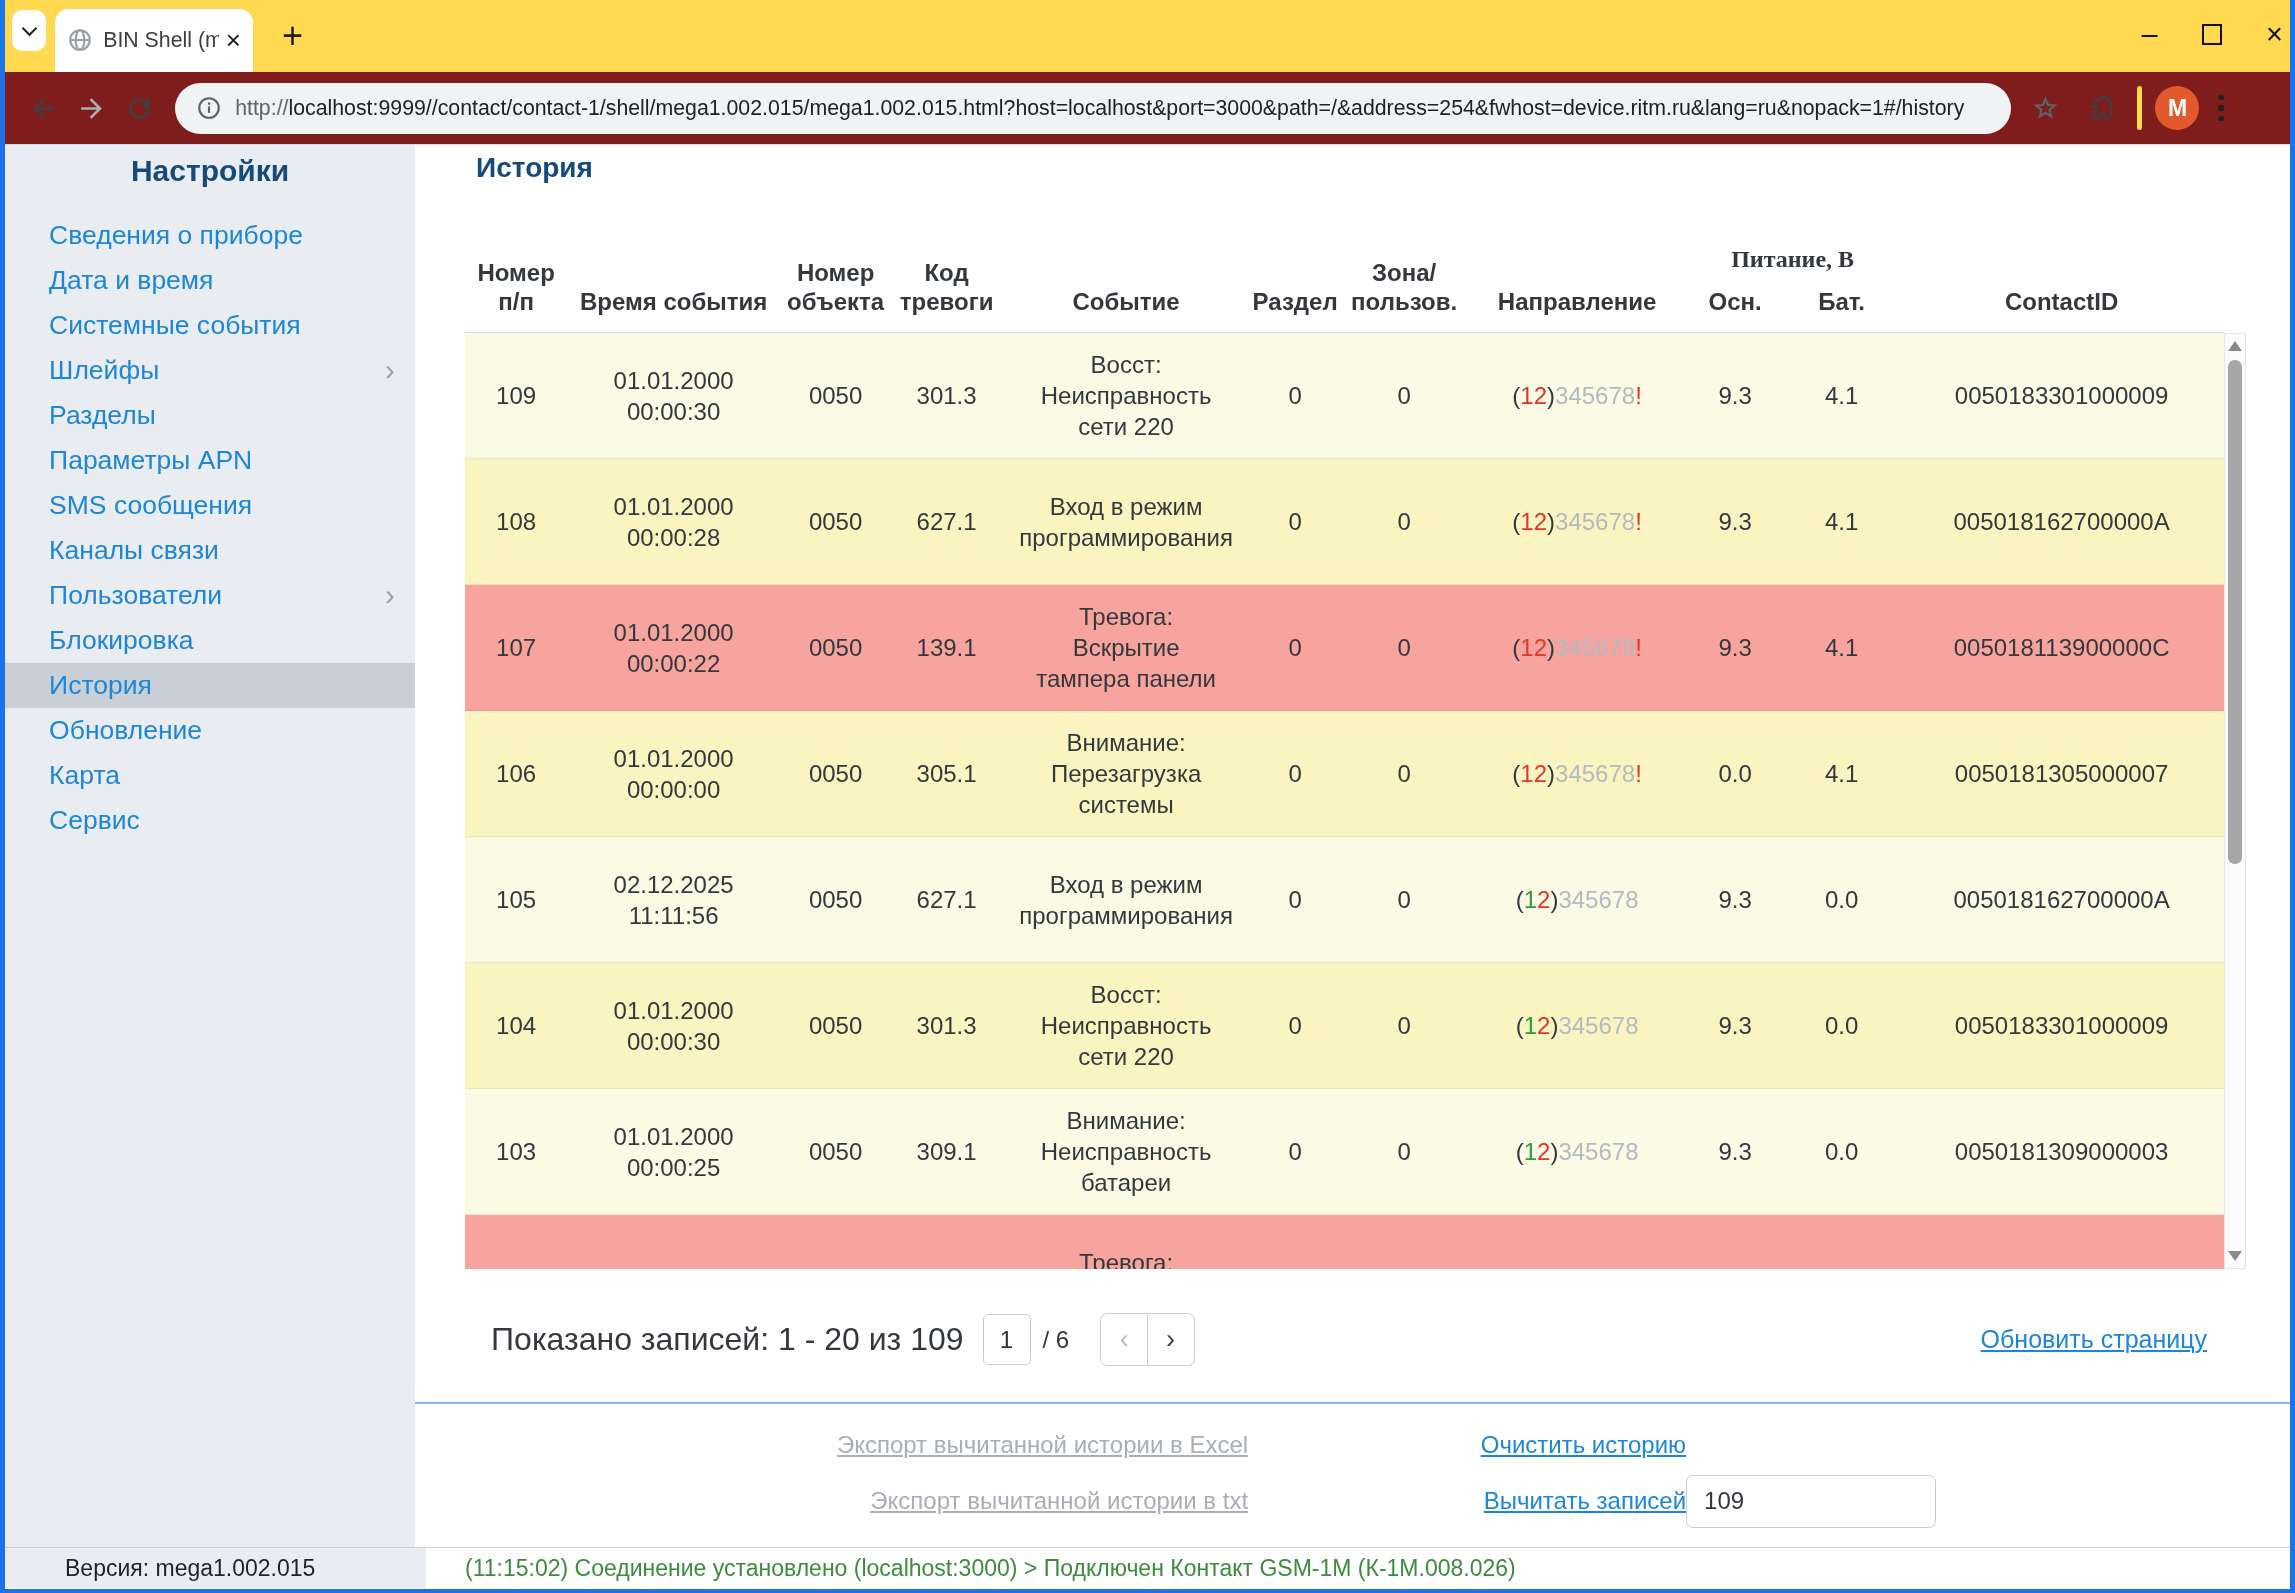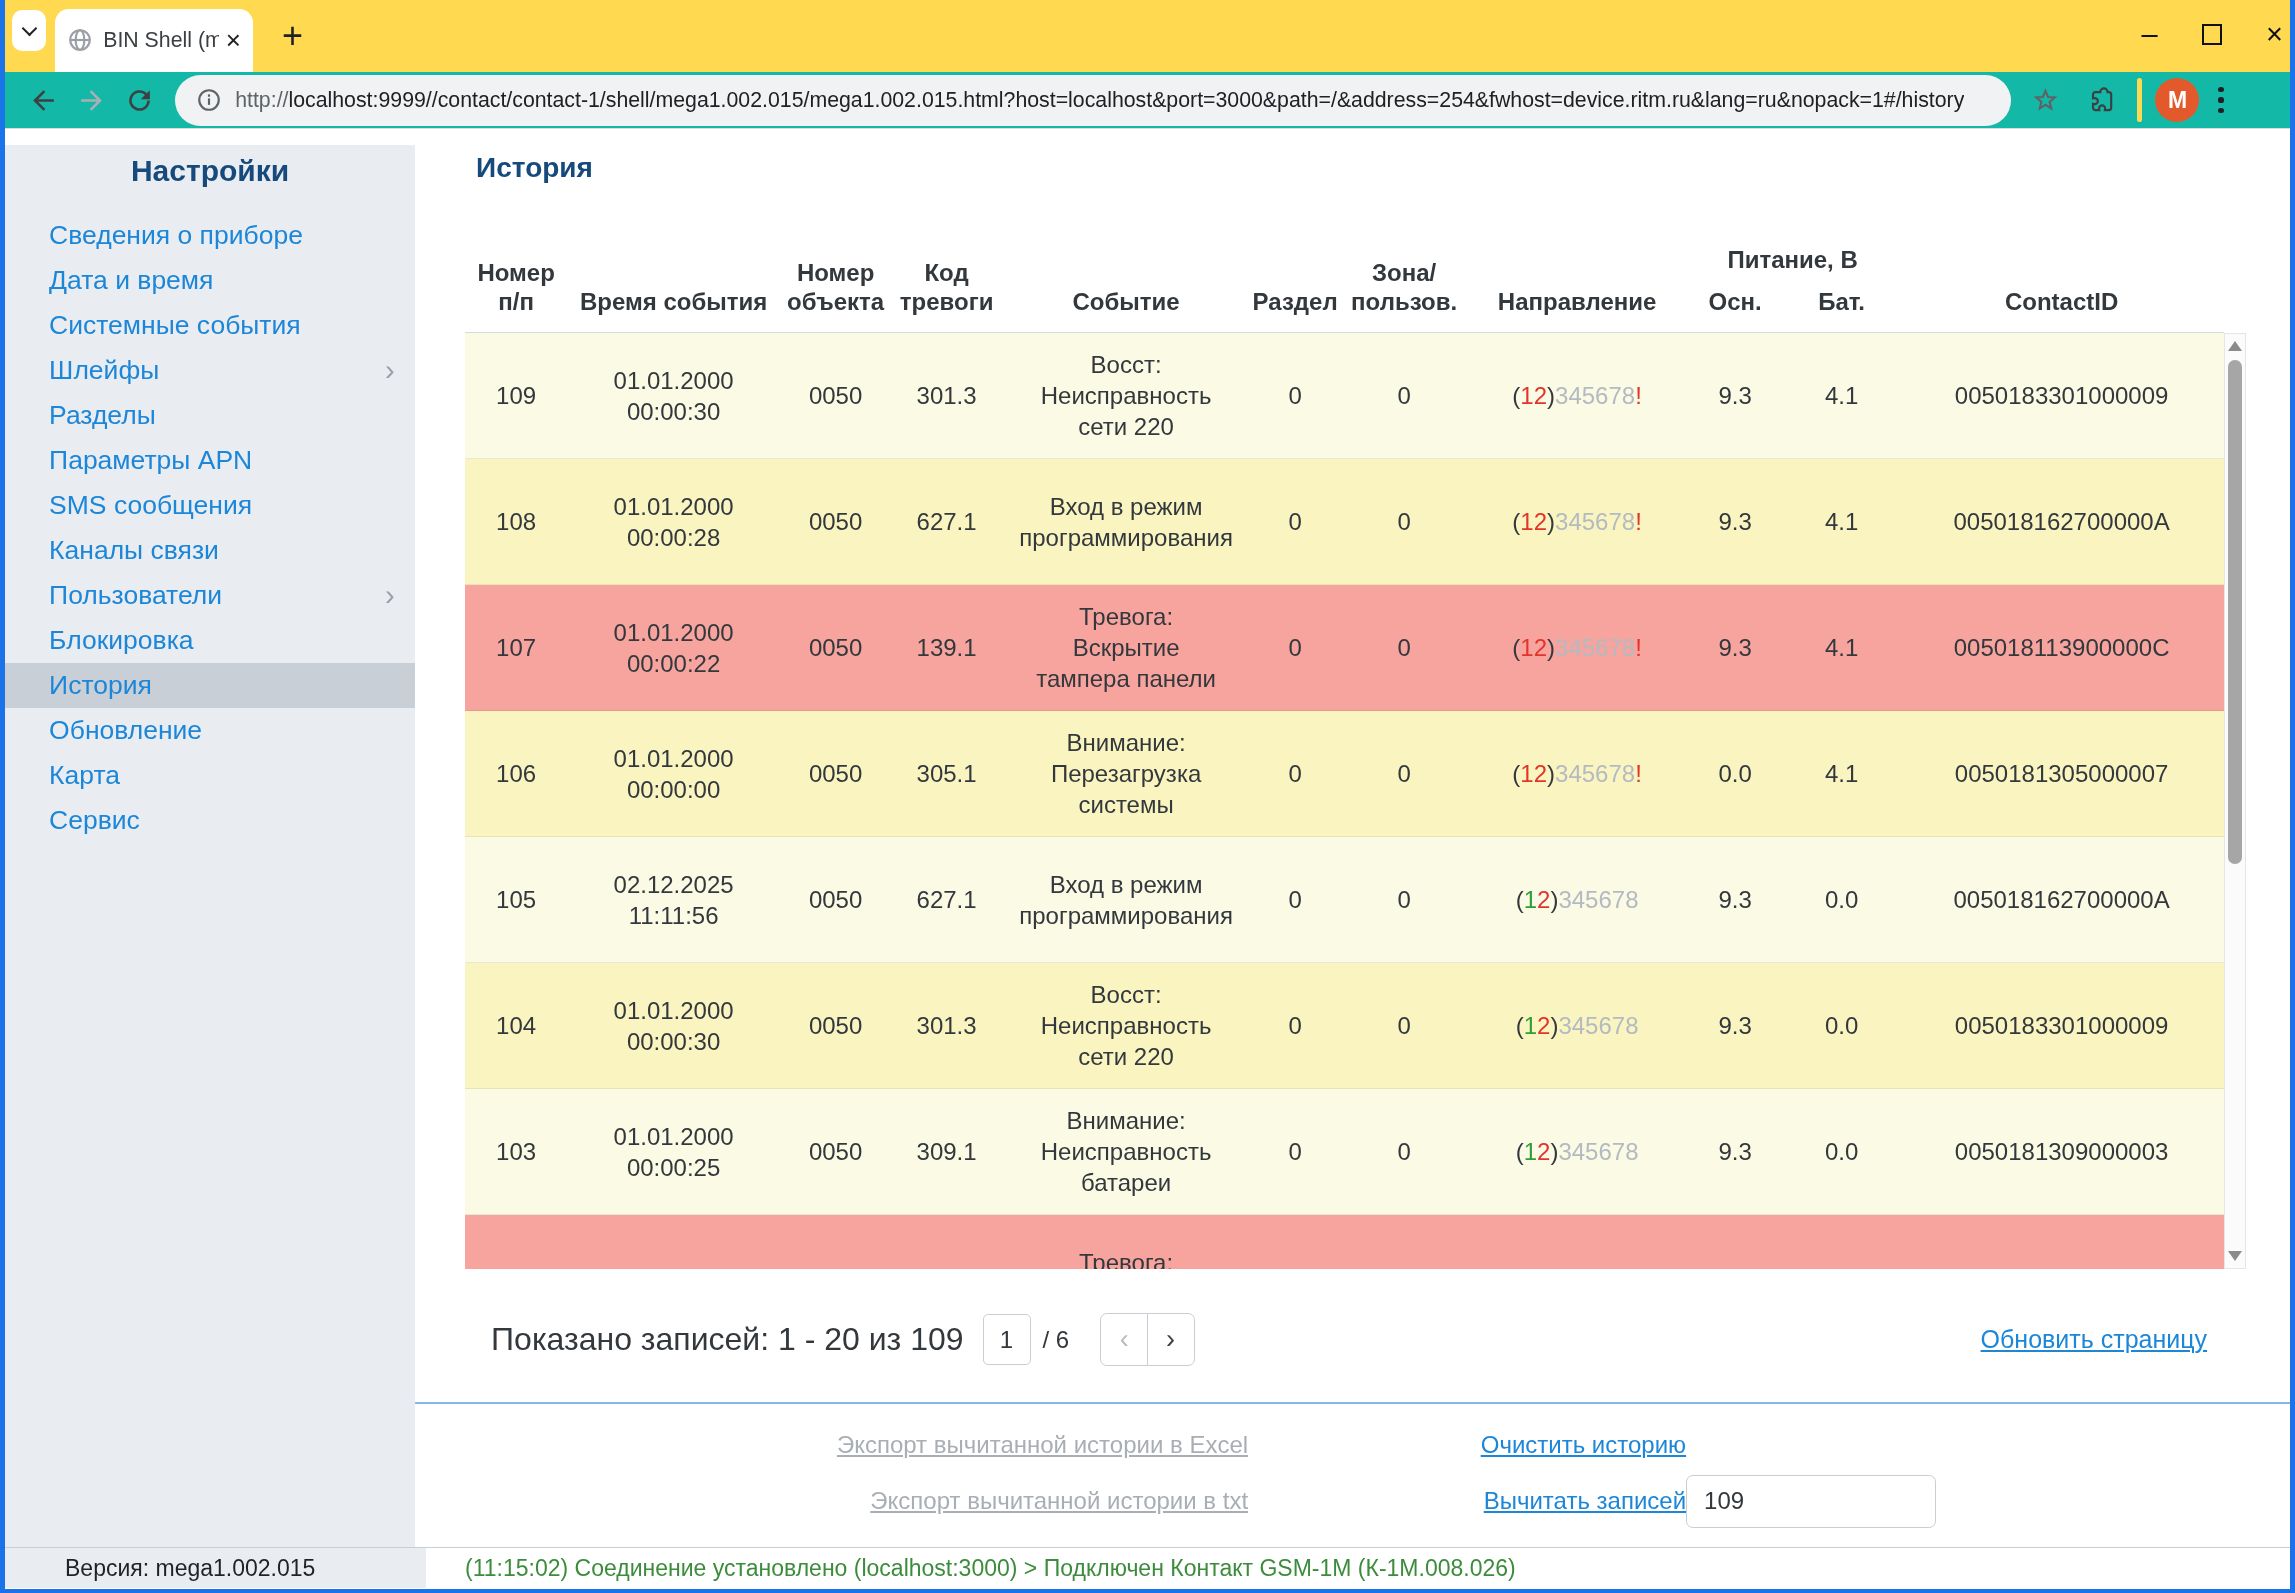--- a/index.html
+++ b/index.html
@@ -19,21 +19,21 @@
   .chevdown{width:11px;height:11px;border-right:2.6px solid #202124;border-bottom:2.6px solid #202124;transform:rotate(45deg);margin-top:-5.1px;}
   .tab{position:absolute;left:55px;top:8.5px;width:198px;height:63px;background:#fff;border-radius:13.7px 13.7px 0 0;display:flex;align-items:center;padding:0 12px;}
   .tab-title{font-size:21.3px;color:#3C4043;white-space:nowrap;overflow:hidden;flex:1;margin-left:10.2px;}
   .tab-close{font-size:26px;color:#202124;margin-left:6.8px;cursor:pointer;line-height:26px;}
   .newtab{position:absolute;left:272px;top:15.4px;width:41px;height:41px;font-size:36px;color:#202124;display:flex;align-items:center;justify-content:center;cursor:pointer;}
   .wincontrols{position:absolute;right:12px;top:6.8px;height:55px;display:flex;align-items:center;gap:44px;}
   .wc{font-size:29px;color:#111;cursor:pointer;line-height:29px;}
   .maxbox{width:20.5px;height:20.5px;border:2.6px solid #111;display:inline-block;cursor:pointer;}
 
   
-  .toolbar{position:absolute;left:0;top:72px;width:2295px;height:57px;background:#14b8a6;border-bottom:0.9px solid #DADCE0;display:flex;align-items:center;}
+  .toolbar{position:absolute;left:0;top:72px;width:2295px;height:73px;background:#7f1d1d;border-bottom:0.9px solid #DADCE0;display:flex;align-items:center;}
   .navbtn{width:48px;height:48px;display:flex;align-items:center;justify-content:center;cursor:pointer;}
   .navbtn.first{margin-left:19px;}
   .url-pill{height:51px;flex:0 0 1836px;margin-left:12px;background:#F0F2F4;border-radius:26px;display:flex;align-items:center;padding:0 20.5px;overflow:hidden;cursor:text;}
   .url-text{font-size:21.3px;white-space:nowrap;overflow:hidden;margin-left:13.7px;}
   .url-scheme{color:#5F6368;}
   .url-rest{color:#202124;}
   .tool-ico{width:44px;height:44px;display:flex;align-items:center;justify-content:center;cursor:pointer;margin-left:12px;}
   .ybar{width:5.1px;height:44px;border-radius:2.6px;background:var(--tab_bar);margin-left:13.7px;}
   .avatar{width:44px;height:44px;border-radius:50%;background:var(--avatar_orange);color:#fff;font-size:23px;font-weight:bold;display:flex;align-items:center;justify-content:center;margin-left:13.7px;cursor:pointer;}
   .kebab{display:flex;flex-direction:column;gap:5.1px;margin-left:19px;cursor:pointer;}
@@ -51,21 +51,21 @@
   .main{position:relative;flex:1;background:#fff;height:100%;}
   .page-title{position:absolute;top:6.8px;left:61px;font-size:28px;font-weight:600;color:var(--heading_navy);}
 
   
   .table{position:absolute;top:92px;left:50px;width:1781px;}
   .thead{display:grid;grid-template-columns:var(--cols);grid-template-rows:44px 51px;width:1759px;border-bottom:0.9px solid #D8DADD;}
   .th{text-align:center;white-space:pre-line;font-size:24px;font-weight:600;color:#33383D;line-height:29px;align-self:end;padding-bottom:16px;}
   .th.c1{grid-column:1;grid-row:1/3}.th.c2{grid-column:2;grid-row:1/3}.th.c3{grid-column:3;grid-row:1/3}
   .th.c4{grid-column:4;grid-row:1/3}.th.c5{grid-column:5;grid-row:1/3}.th.c6{grid-column:6;grid-row:1/3}
   .th.c7{grid-column:7;grid-row:1/3}.th.c8{grid-column:8;grid-row:1/3}
-  .th.power{grid-column:9/11;grid-row:1;align-self:center;padding-bottom:0;}
+  .th.power{grid-column:9/11;grid-row:1;align-self:center;padding-bottom:0;font-family:Liberation Serif, serif;}
   .th.c9{grid-column:9;grid-row:2}.th.c10{grid-column:10;grid-row:2}.th.c11{grid-column:11;grid-row:1/3}
   .rows-wrap{display:flex;}
   .rows-viewport{width:1759px;height:936px;overflow:hidden;}
   .trow{display:grid;grid-template-columns:var(--cols);align-items:center;min-height:126px;border-bottom:0.9px solid rgba(0,0,0,0.07);}
   .trow.pale{background:var(--row_pale);}
   .trow.yellow{background:var(--row_yellow);}
   .trow.alarm{background:var(--row_alarm);}
   .tcell{width:100%;text-align:center;font-size:24px;color:#33383D;line-height:31px;white-space:pre-line;}
   .seg-dark{color:#33383D}.seg-red{color:var(--alert_red)}.seg-green{color:var(--ok_green)}.seg-gray{color:var(--muted_gray)}
 

